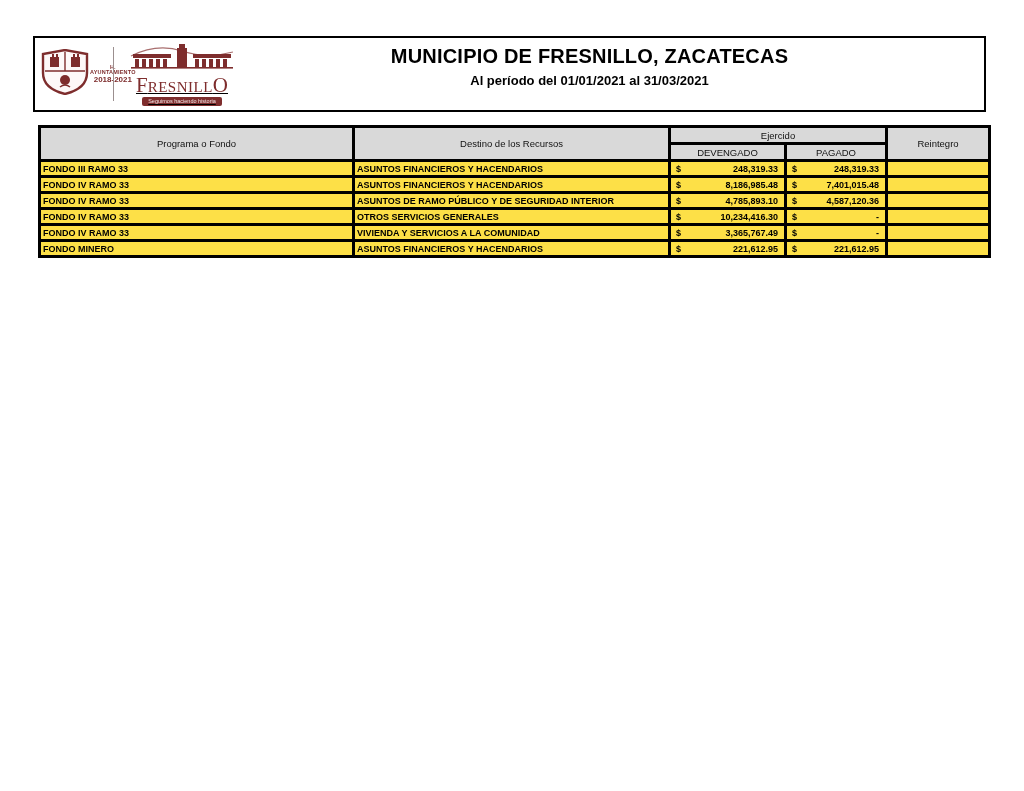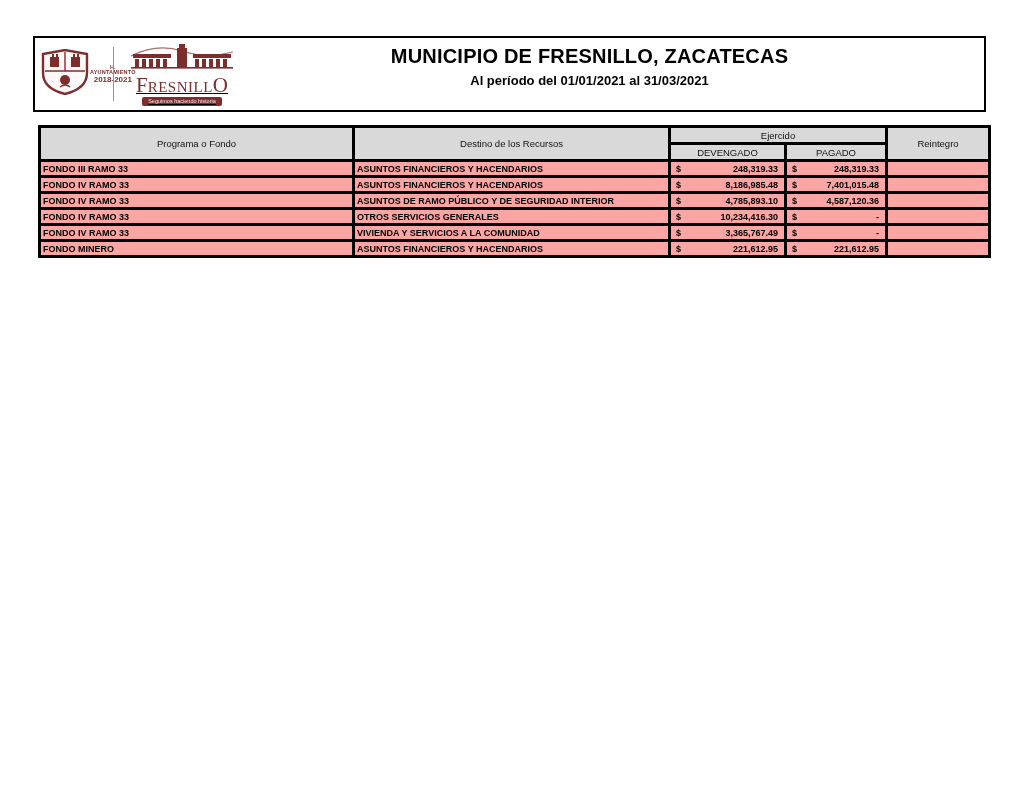--- a/index.html
+++ b/index.html
@@ -76,21 +76,21 @@
   table.report th {
     background: #d9d9d9;
     font-weight: 400;
     font-size: 9.5px;
     height: 17px;
     text-align: center;
     vertical-align: middle;
     color: #111;
   }
   table.report td {
-    background: #fca5a5;
+    background: #fde047;
     font-size: 9px;
     font-weight: 700;
     height: 16px;
     vertical-align: middle;
     padding: 0 2px;
   }
   td.cell-text { text-align: left; }
   td.cell-money { padding: 0; }
   .money {
     display: flex; justify-content: space-between; align-items: center;

